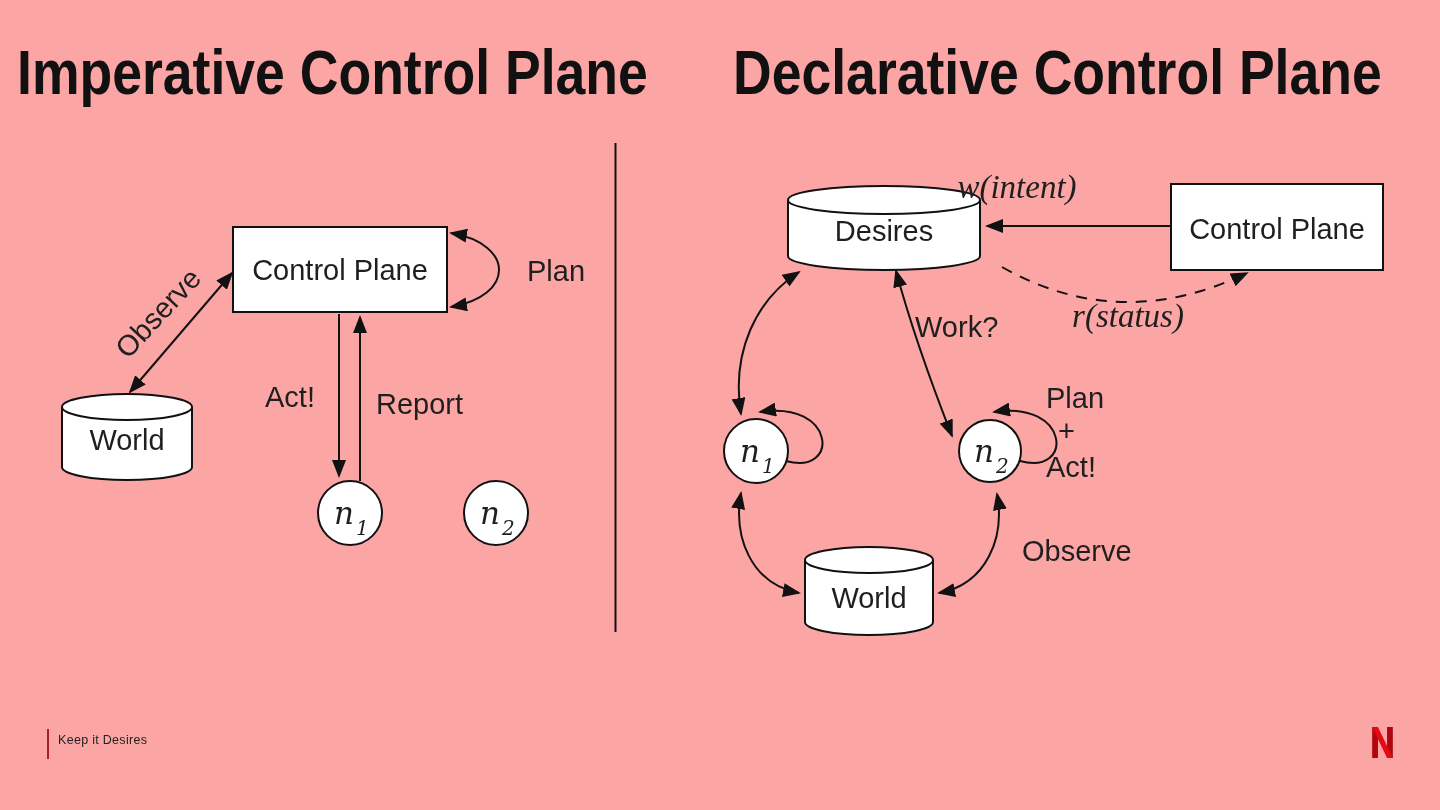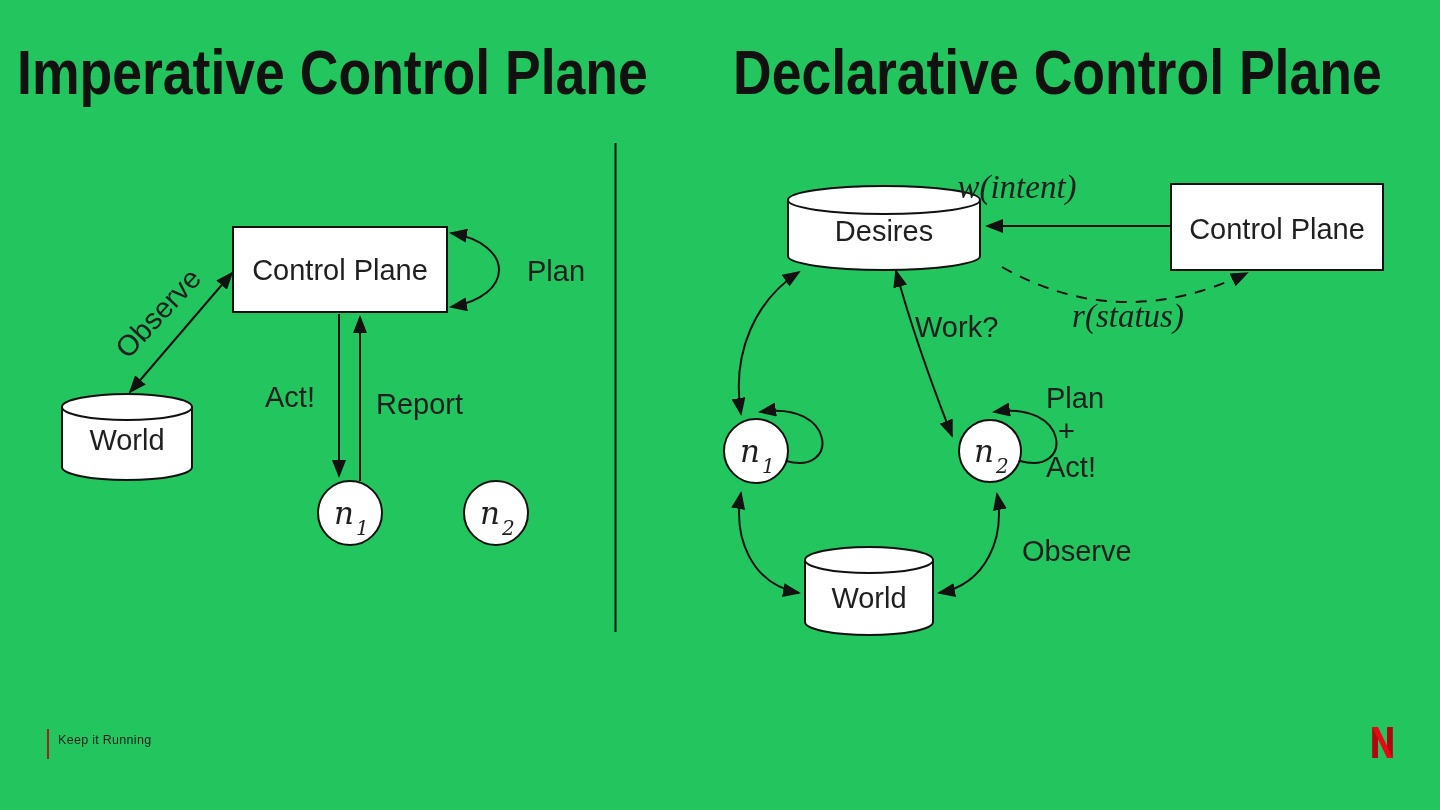--- a/index.html
+++ b/index.html
@@ -1,16 +1,16 @@
 <!DOCTYPE html>
 <html><head>
 <meta charset="utf-8">
 <style>
   html,body{margin:0;padding:0;background:#fff;}
-  .stage{position:relative;width:1440px;height:810px;background:#22c55e;overflow:hidden;
+  .stage{position:relative;width:1440px;height:810px;background:#fca5a5;overflow:hidden;
          font-family:"Liberation Sans",sans-serif;color:#1c1c1c;}
   .title{position:absolute;top:41px;font-size:63px;font-weight:bold;line-height:1;
          white-space:nowrap;letter-spacing:0;color:#111;
          transform:scaleX(0.85);transform-origin:left top;}
   .title-left{left:17px;}
   .title-right{left:733px;}
   .canvas{position:absolute;left:0;top:0;}
   .lbl{font-family:"Liberation Sans",sans-serif;font-size:29px;fill:#1f1f1f;}
   .math{font-family:"Liberation Serif","DejaVu Serif",serif;font-style:italic;font-size:33px;fill:#1f1f1f;}
   .nodebase{font-family:"DejaVu Serif","Liberation Serif",serif;font-style:italic;font-size:31px;fill:#1f1f1f;}
@@ -119,21 +119,21 @@
 
       <g>
         <path class="shape" d="M 805 560 L 805 622 A 64 13 0 0 0 933 622 L 933 560"></path>
         <ellipse class="shape" cx="869" cy="560" rx="64" ry="13"></ellipse>
         <text class="lbl" x="869" y="608" text-anchor="middle">World</text>
       </g>
     </g>
   </svg>
 
   <div class="footer-bar"></div>
-  <div class="footer-text">Keep it Running</div>
+  <div class="footer-text">Keep it Desires</div>
 
   <svg class="netflix-logo" width="21" height="31" viewBox="0 0 20 30">
     <rect x="0" y="0" width="5.6" height="30" fill="#B1060F"></rect>
     <rect x="14.4" y="0" width="5.6" height="30" fill="#B1060F"></rect>
     <polygon points="0,0 5.6,0 20,30 14.4,30" fill="#E50914"></polygon>
   </svg>
 
 </div>
 
 </body></html>

